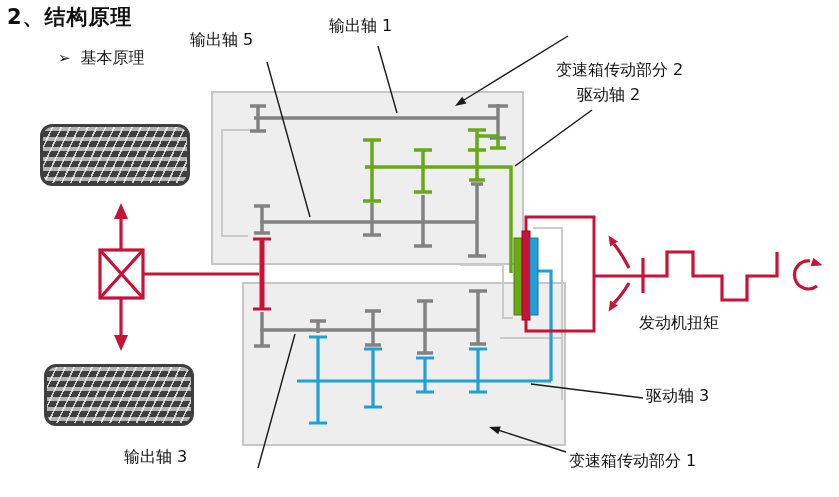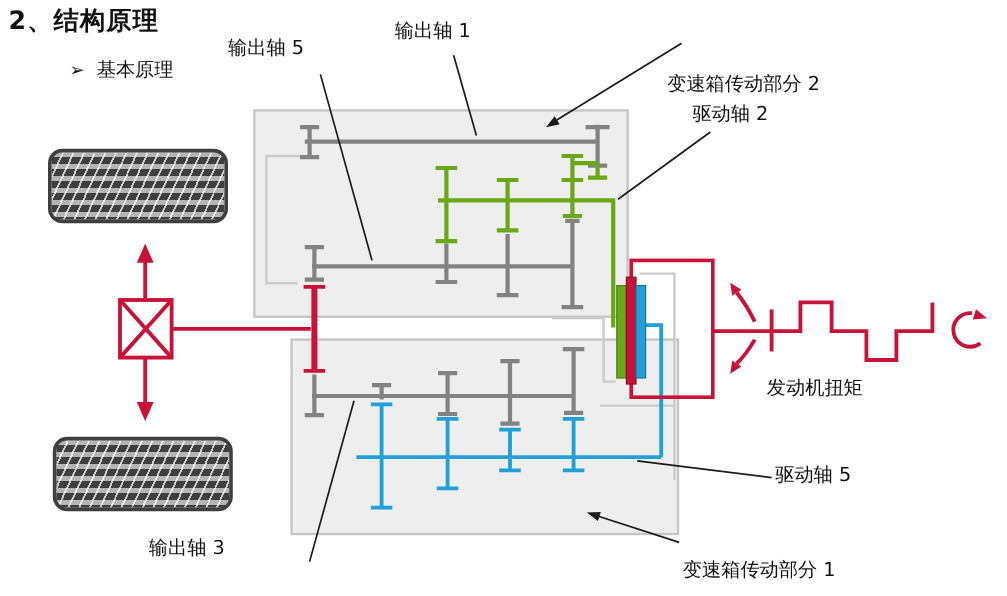--- a/index.html
+++ b/index.html
@@ -145,16 +145,16 @@
   <div class="title">2、结构原理</div>
   <div class="bullet">
     <span class="mark">➢</span><span>基本原理</span>
   </div>
 
   <div class="lbl" style="left:190px;top:31px;">输出轴 5</div>
   <div class="lbl" style="left:329px;top:17px;">输出轴 1</div>
   <div class="lbl" style="left:556px;top:14px;margin-top:47px;">变速箱传动部分 2</div>
   <div class="lbl" style="left:577px;top:86px;">驱动轴 2</div>
   <div class="lbl" style="left:639px;top:314px;">发动机扭矩</div>
-  <div class="lbl" style="left:646px;top:387px;">驱动轴 5</div>
+  <div class="lbl" style="left:646px;top:387px;">驱动轴 3</div>
   <div class="lbl" style="left:124px;top:448px;">输出轴 3</div>
-  <div class="lbl" style="left:569px;top:466px;">变速箱传动部分 1</div>
+  <div class="lbl" style="left:569px;top:452px;">变速箱传动部分 1</div>
 </div>
 
 </body></html>

